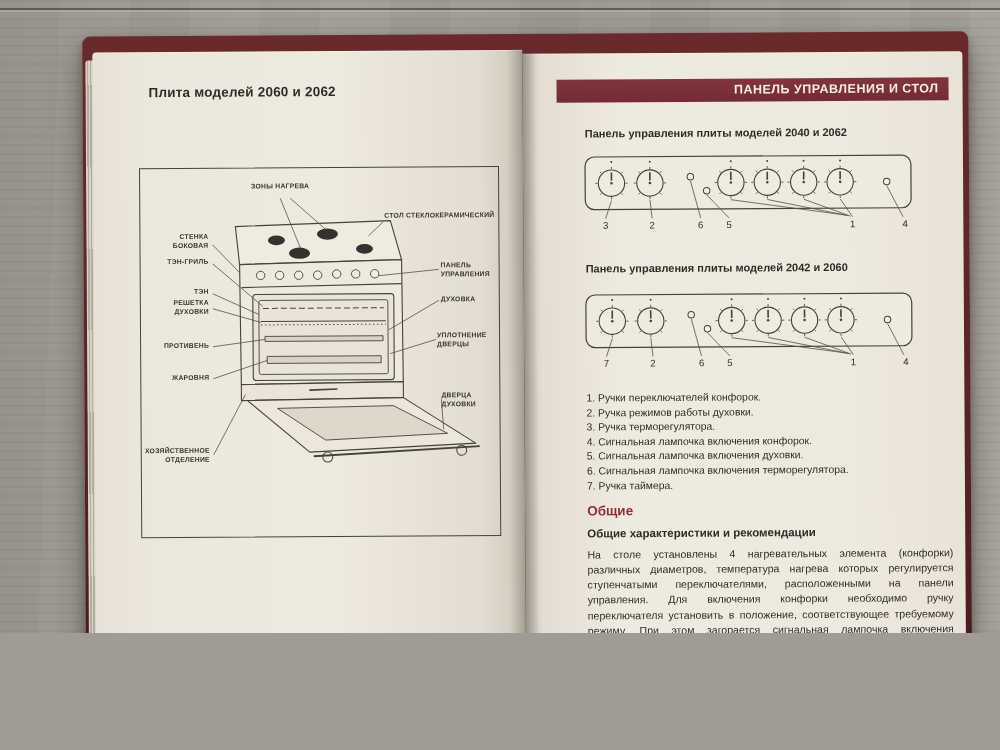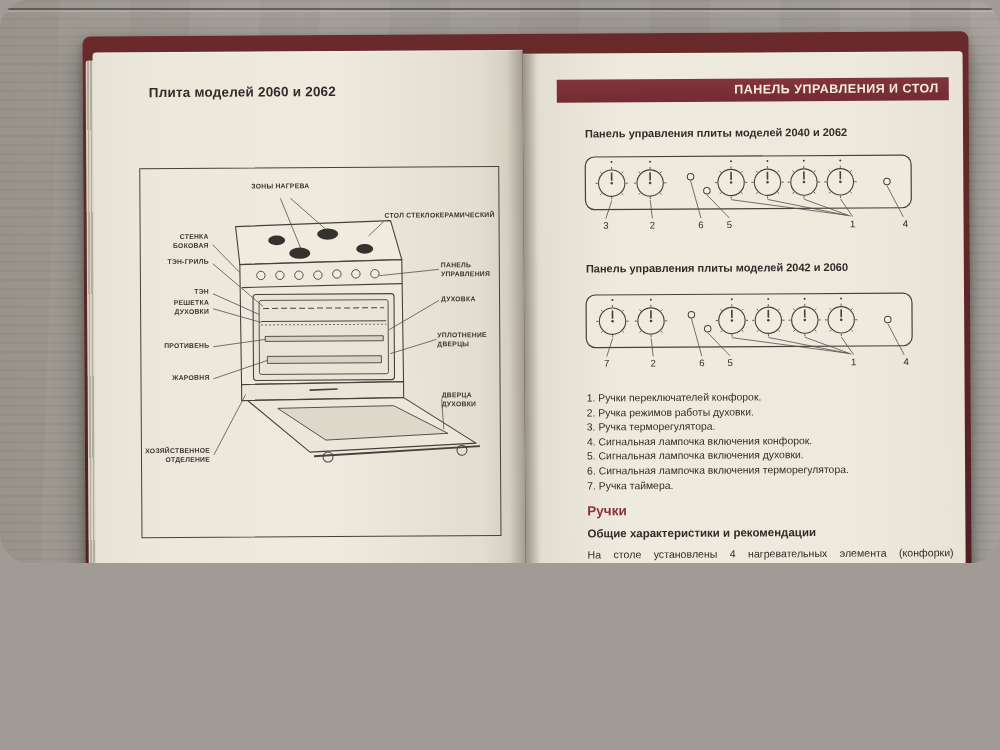--- a/index.html
+++ b/index.html
@@ -2,29 +2,28 @@
 <html><head>
 <meta charset="utf-8">
 <style>
   html,body{margin:0;padding:0;}
   body{
     width:1000px;height:750px;overflow:hidden;
     font-family:"Liberation Sans","DejaVu Sans",sans-serif;
     background:#a09c95;
   }
   .scene{
-    position:relative;width:1000px;height:563px;overflow:hidden;
+    position:relative;width:1000px;height:633px;overflow:hidden;
     background-color:#a19d96;
     background-image:
       linear-gradient(180deg, rgba(50,45,42,0) 0 8px, rgba(50,45,42,.55) 8px 10px, rgba(255,255,255,.16) 10px 12px, rgba(0,0,0,0) 12px 100%),
       linear-gradient(180deg, rgba(50,45,42,0) 0 698px, rgba(50,45,42,.5) 698px 700px, rgba(255,255,255,.14) 700px 702px, rgba(0,0,0,0) 702px 100%),
       repeating-linear-gradient(180deg, rgba(0,0,0,.035) 0 2px, rgba(0,0,0,0) 2px 9px),
       repeating-linear-gradient(92deg, rgba(120,115,108,.10) 0 60px, rgba(0,0,0,0) 60px 130px),
       linear-gradient(90deg,#9b978f,#a6a29b 30%,#9e9a93 60%,#a8a49d);
-    border-radius: 29px;
   }
   .book{position:absolute;inset:0;transform:rotate(-0.35deg);transform-origin:50% 52%;}
   .cover{
     position:absolute;left:84px;top:34px;width:886px;height:680px;border-radius:8px;
     background:linear-gradient(180deg,#6a2a2c,#532124 70%,#46191c);
     box-shadow:0 16px 30px rgba(30,28,26,.45), 0 4px 8px rgba(30,28,26,.35);
   }
   .page-edge-left{
     position:absolute;left:87px;top:58px;width:8px;height:636px;border-radius:3px 0 0 3px;
     background:repeating-linear-gradient(90deg,#d8d2c4 0 1.5px,#b3ad9f 1.5px 3px);
@@ -317,21 +316,21 @@
       <div class="legend">
         <div class="legend-item">1. Ручки переключателей конфорок.</div>
         <div class="legend-item">2. Ручка режимов работы духовки.</div>
         <div class="legend-item">3. Ручка терморегулятора.</div>
         <div class="legend-item">4. Сигнальная лампочка включения конфорок.</div>
         <div class="legend-item">5. Сигнальная лампочка включения духовки.</div>
         <div class="legend-item">6. Сигнальная лампочка включения терморегулятора.</div>
         <div class="legend-item">7. Ручка таймера.</div>
       </div>
 
-      <div class="table-heading">Ручки</div>
+      <div class="table-heading">Общие</div>
       <div class="subheading">Общие характеристики и рекомендации</div>
       <div class="body-text">На столе установлены 4 нагревательных элемента (конфорки) различных диаметров, температура нагрева которых регулируется ступенчатыми переключателями, расположенными на панели управления. Для включения конфорки необходимо ручку переключателя установить в положение, соответствующее требуемому режиму. При этом загорается сигнальная лампочка включения конфорок.</div>
 
       <div class="page-num pn-right">13</div>
     </div>
 
     <div class="spine"></div>
   </div>
 </div>
 

